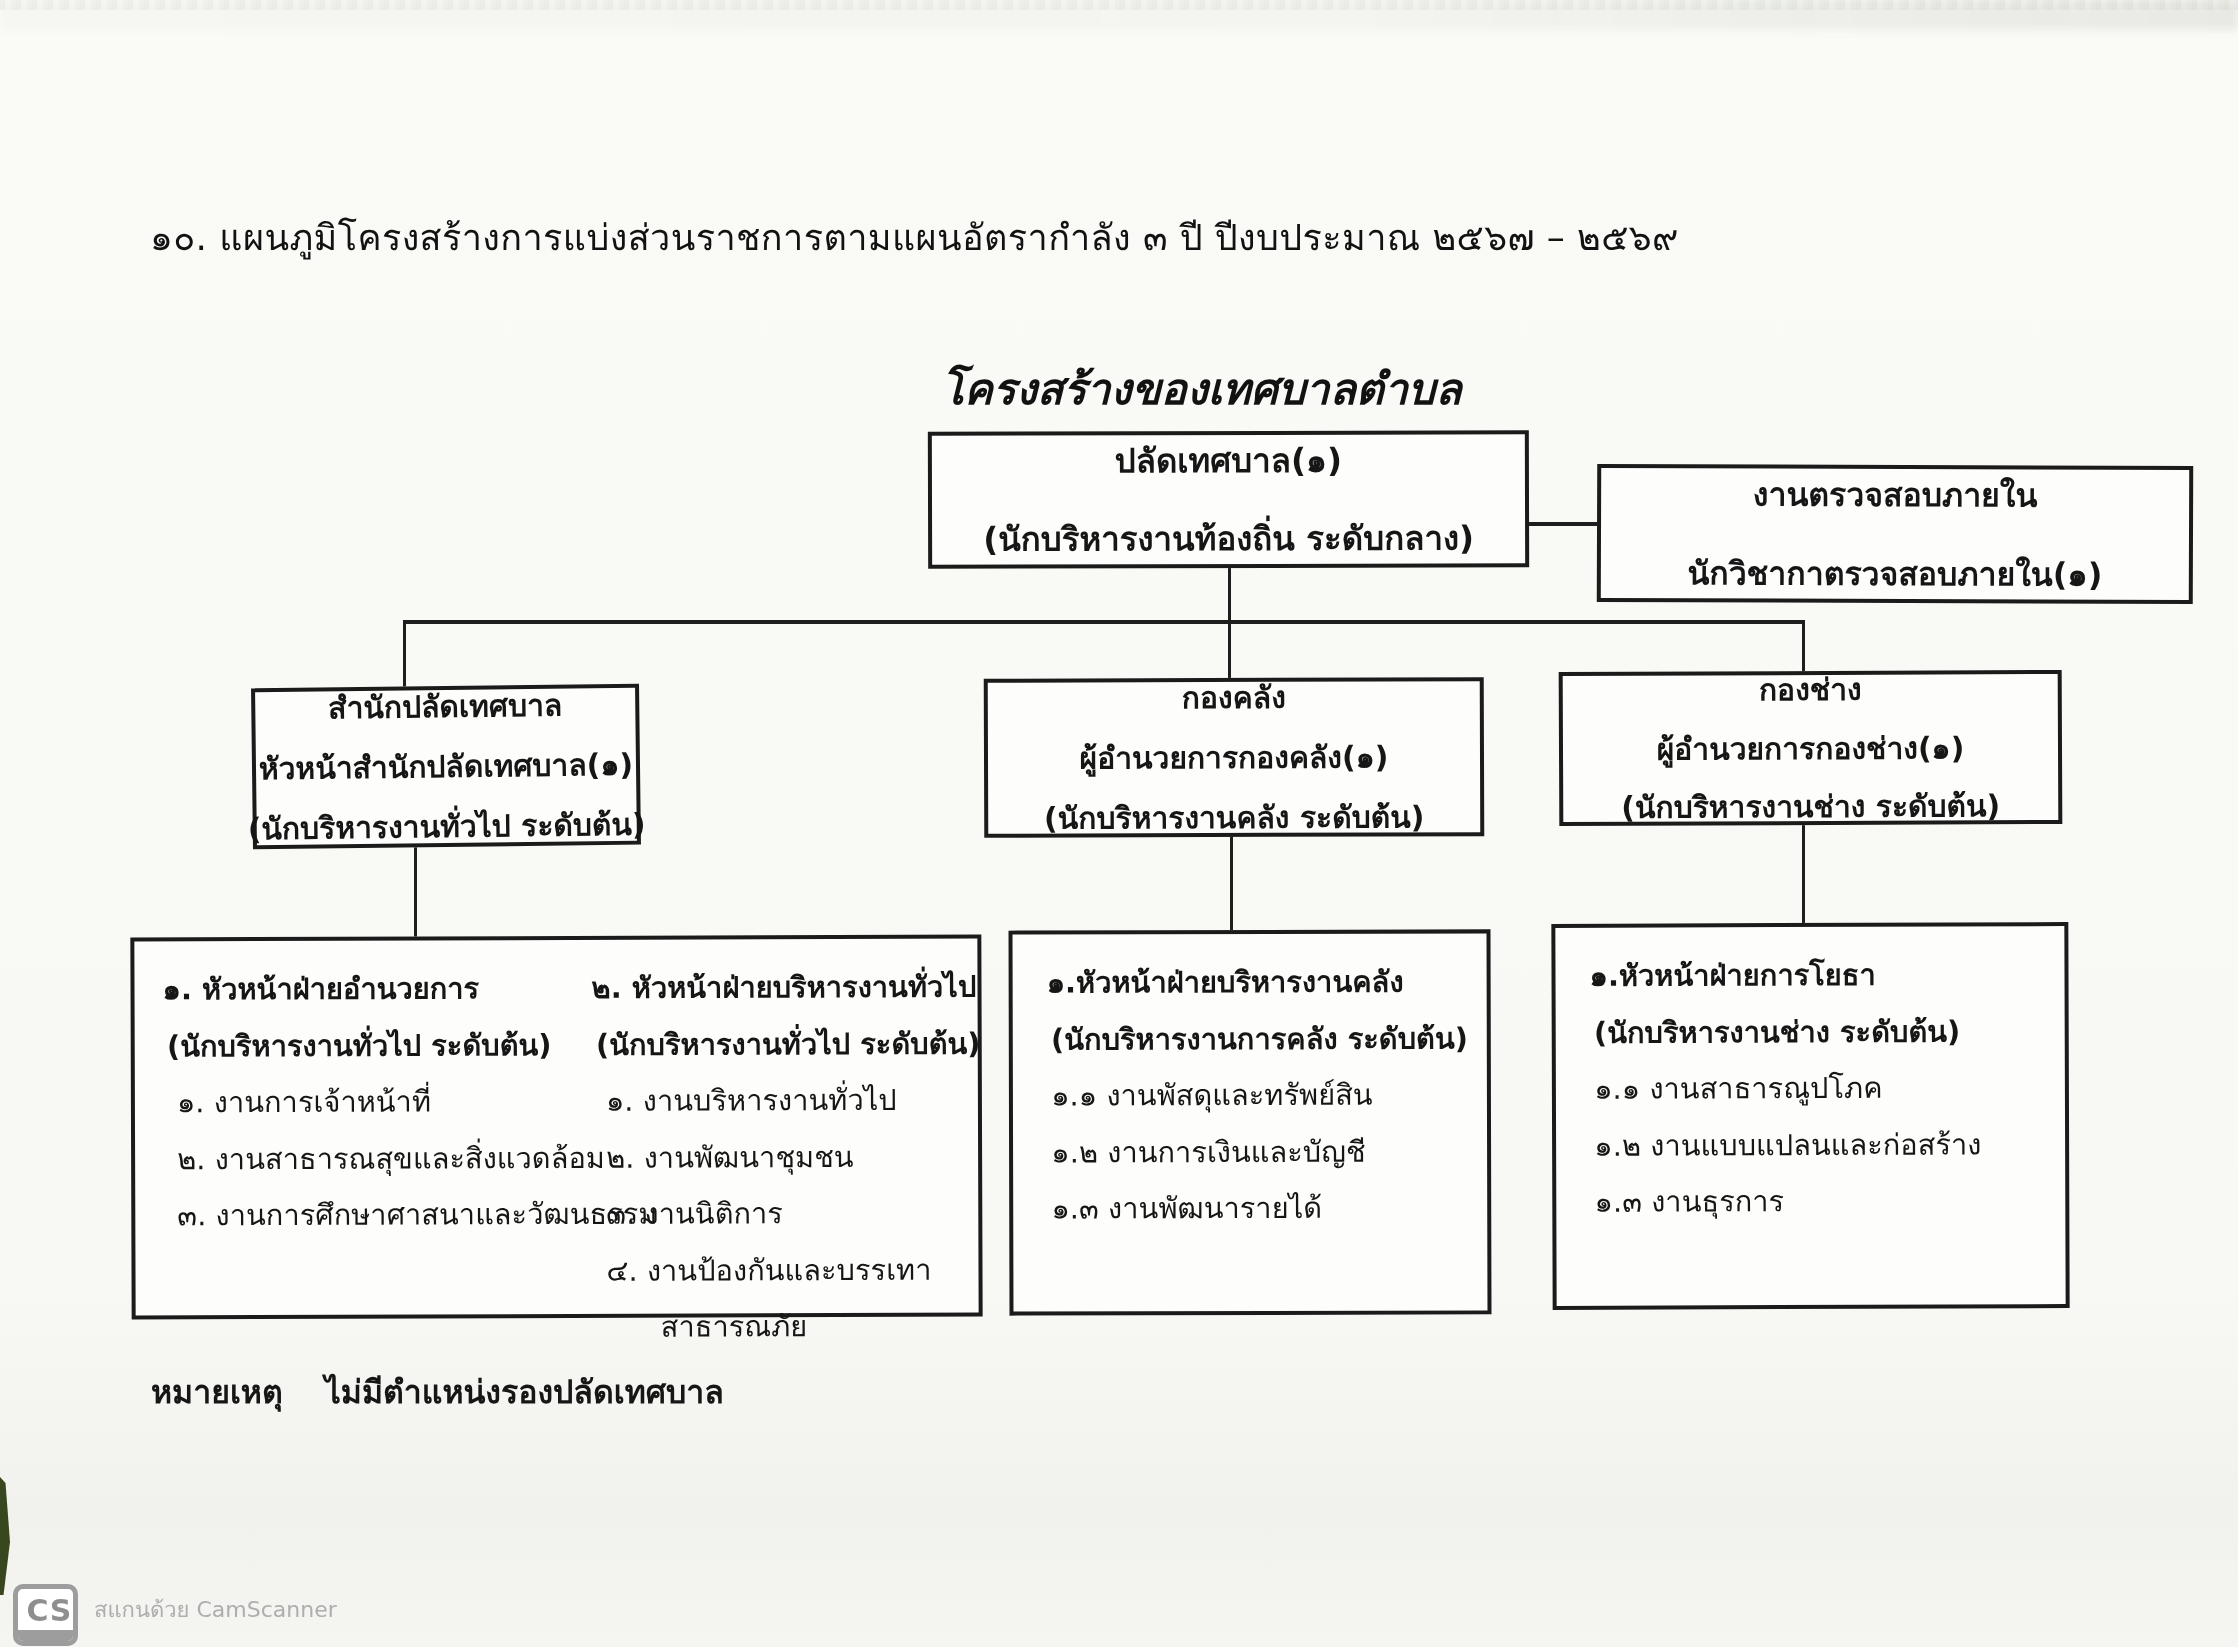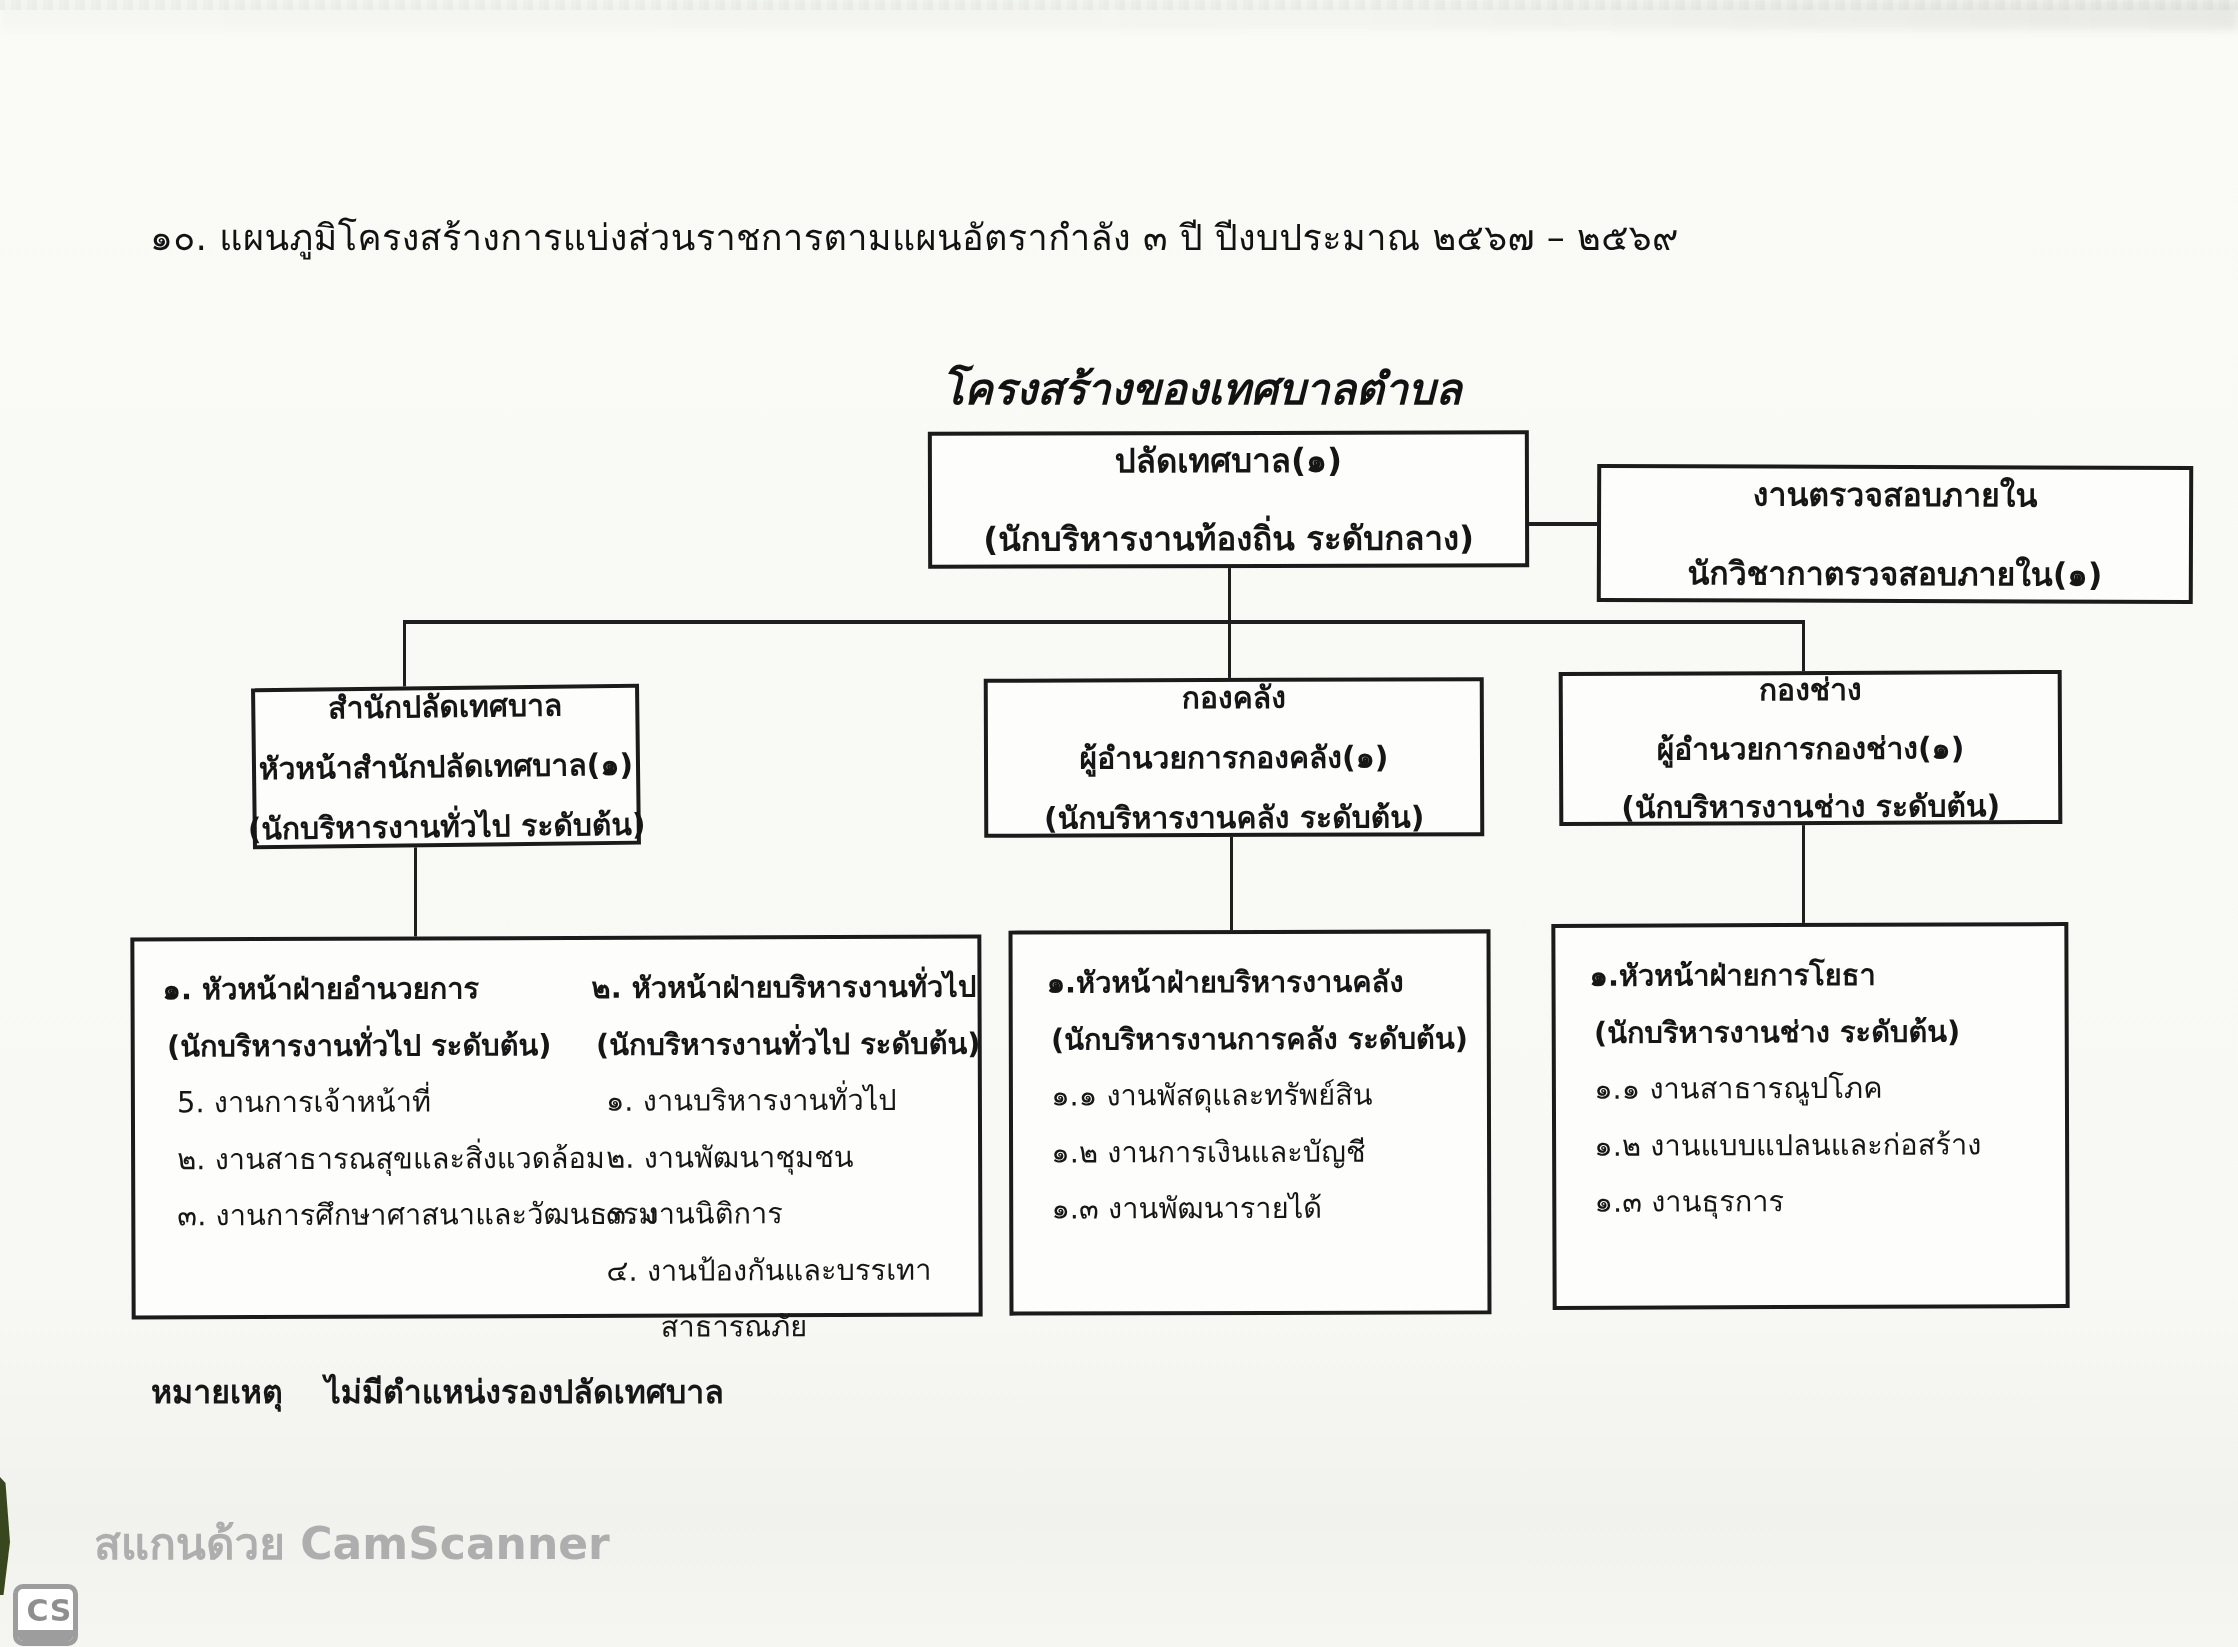--- a/index.html
+++ b/index.html
@@ -144,23 +144,23 @@
     letter-spacing: 0.7px;
   }
   .cs-bar {
     position: absolute;
     left: 0; right: 0; bottom: 0;
     height: 11.3px;
     background: #9d9d9d;
   }
   .footer-text {
     position: absolute;
-    left: 94px; top: 1508px;
-    font-size: 44px;
-    font-weight: 700;
+    left: 94px; top: 1592px;
+    font-size: 22px;
+    font-weight: 400;
     color: #aeaeae;
     white-space: nowrap;
   }
 </style>
 </head>
 <body>
 
 <div class="page">
   <div class="top-speckle"></div>
   <div class="bottom-shade"></div>
@@ -205,21 +205,21 @@
   <div class="obox dept-box-3">
     <div class="bl">กองช่าง</div>
     <div class="bl">ผู้อำนวยการกองช่าง(๑)</div>
     <div class="bl">(นักบริหารงานช่าง ระดับต้น)</div>
   </div>
 
   <div class="detail-box detail-box-1">
     <div class="col col-1">
       <div class="dh">๑. หัวหน้าฝ่ายอำนวยการ</div>
       <div class="dh li-flush">(นักบริหารงานทั่วไป ระดับต้น)</div>
-      <div class="li">5. งานการเจ้าหน้าที่</div>
+      <div class="li">๑. งานการเจ้าหน้าที่</div>
       <div class="li">๒. งานสาธารณสุขและสิ่งแวดล้อม</div>
       <div class="li">๓. งานการศึกษาศาสนาและวัฒนธรรม</div>
     </div>
     <div class="col col-2">
       <div class="dh">๒. หัวหน้าฝ่ายบริหารงานทั่วไป</div>
       <div class="dh li-flush">(นักบริหารงานทั่วไป ระดับต้น)</div>
       <div class="li">๑. งานบริหารงานทั่วไป</div>
       <div class="li">๒. งานพัฒนาชุมชน</div>
       <div class="li">๓. งานนิติการ</div>
       <div class="li">๔. งานป้องกันและบรรเทา</div>

